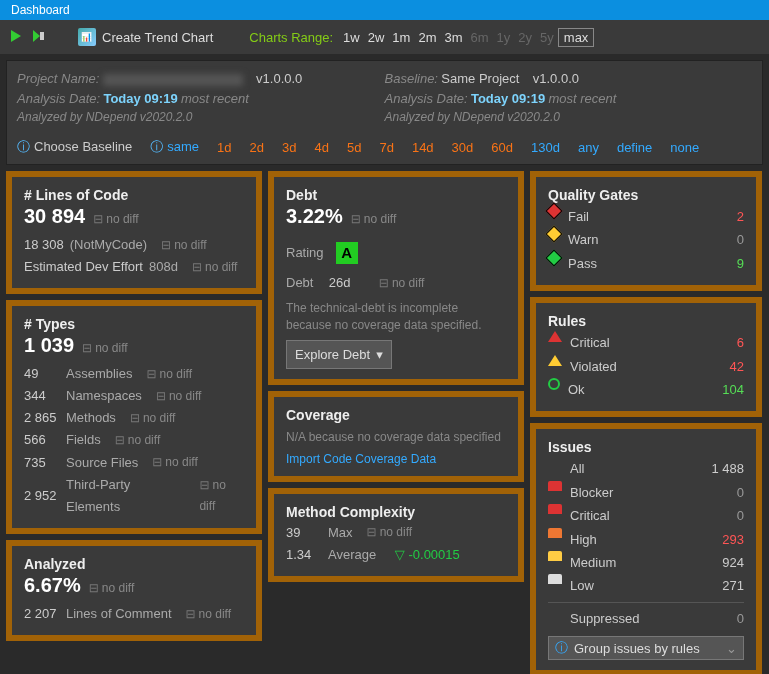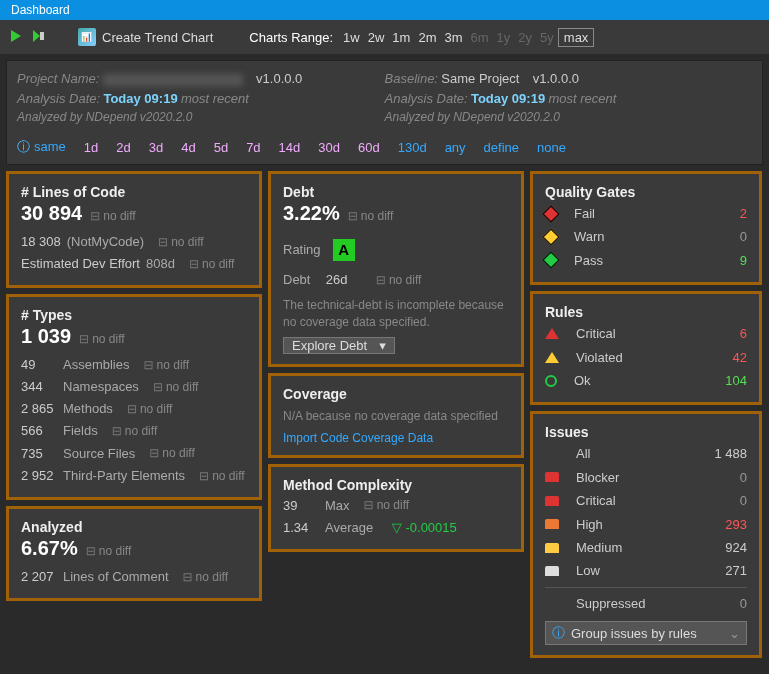--- a/index.html
+++ b/index.html
@@ -2,52 +2,52 @@
 <html><head>
 <meta charset="utf-8">
 <style>
 *{box-sizing:border-box;margin:0;padding:0;font-family:"Segoe UI",Tahoma,sans-serif;font-size:13px}
 body{background:#2a2a2a;color:#ccc;width:769px;height:674px;overflow:hidden}
 .titlebar{background:#0b8fe0;color:#fff;padding:3px 11px;font-size:12px}
 .toolbar{background:#3a3a3a;display:flex;align-items:center;padding:4px 8px;gap:6px;height:34px}
 .play-icon svg,.refresh-icon svg{width:16px;height:16px}
 .chart-icon{width:18px;height:18px;background:linear-gradient(135deg,#4aa,#8cf);border-radius:2px;display:inline-flex;align-items:center;justify-content:center;font-size:9px;color:#fff}
 .toolbar a{color:#ddd;text-decoration:none;cursor:pointer}
-.range-label{margin-left:30px;color:#ffffff}
+.range-label{margin-left:30px;color:#84cc16}
 .range-btn{color:#ddd;padding:2px 4px;cursor:pointer}
 .range-btn.dim{color:#666}
 .range-btn.sel{border:1px solid #888;padding:1px 5px}
 .metabar{background:#3a3a3a;margin:6px;padding:8px 10px;border:1px solid #222}
 .metarow{display:flex;}
 .metacol{flex:1}
 .metaline{color:#888;font-style:italic;font-size:12px;line-height:1.5}
 .metaline .v{color:#ccc;font-style:normal}
 .metaline .b{color:#7dd3fc;font-weight:bold;font-style:normal}
 .blurred{display:inline-block;width:140px;height:12px;background:#555;filter:blur(3px);vertical-align:middle}
 .baselinebar{display:flex;gap:18px;margin-top:12px;align-items:center;font-size:12px}
 .baselinebar .info{color:#5bf;margin-right:4px}
 .baselinebar .lbl{color:#ccc}
-.baselinebar .opt{color:#f0abfc;cursor:pointer}
+.baselinebar .opt{color:#f97316;cursor:pointer}
 .baselinebar .opt.blue{color:#3af}
 .grid{display:flex;gap:6px;padding:0 6px 6px}
 .col{display:flex;flex-direction:column;gap:6px}
 .col1{width:256px}.col2{width:256px}.col3{width:232px}
-.panel{background:#3a3a3a;border:3px solid #a16207;padding:10px 12px}
+.panel{background:#3a3a3a;border:6px solid #a16207;padding:10px 12px}
 .panel h2{color:#eee;font-size:14px;font-weight:bold;margin-bottom:2px}
 .big{color:#fff;font-size:20px;font-weight:bold;margin-bottom:6px;display:inline-block}
 .diff{color:#888;font-size:12px;margin-left:8px}
 .diff::before{content:"⊟";color:#777;margin-right:3px}
 .row{color:#aaa;font-size:12px;line-height:1.7;display:flex;align-items:center;gap:6px}
 .row .n{color:#ccc;min-width:36px}
 .rating{display:inline-block;background:#2c2;color:#000;font-weight:bold;width:22px;height:22px;text-align:center;line-height:22px;font-size:15px;margin-left:6px}
 .note{color:#888;font-size:12px;line-height:1.4;margin:6px 0}
-.explore{background:#555;color:#ddd;border:1px solid #777;padding:0 8px;cursor:pointer;font-size:12px;display:inline-flex;align-items:center;gap:12px}
+.explore{background:#555;color:#ddd;border:1px solid #777;padding:6px 8px;cursor:pointer;font-size:12px;display:inline-flex;align-items:center;gap:6px}
 .link{color:#3af;font-size:12px;cursor:pointer}
 .down-green{color:#2c4}
-.qg-row,.r-row,.i-row{display:flex;align-items:center;gap:17px;line-height:1.8;font-size:12px}
+.qg-row,.r-row,.i-row{display:flex;gap:8px;line-height:1.8;font-size:12px}
 .qg-row .lbl,.r-row .lbl,.i-row .lbl{flex:1;color:#ccc}
 .qg-row .val,.r-row .val,.i-row .val{width:40px;text-align:right}
 .red{color:#f55}.grn{color:#5d5}.gry{color:#999}
 .diamond{width:12px;height:12px;transform:rotate(45deg);display:inline-block;border:1px solid #000}
 .d-red{background:#d33}.d-yel{background:#fc3}.d-grn{background:#2c4}
 .tri{width:0;height:0;border-left:7px solid transparent;border-right:7px solid transparent;display:inline-block}
 .t-red{border-bottom:11px solid #d33}.t-yel{border-bottom:11px solid #fc3}
 .circ{width:12px;height:12px;border-radius:50%;border:2px solid #2c4;display:inline-block}
 .sev{width:14px;height:10px;border-radius:2px 2px 0 0;display:inline-block}
 .s-red{background:#d33}.s-or{background:#e73}.s-ye{background:#fc4}.s-wh{background:#ddd}
@@ -83,20 +83,21 @@
       <div class="metaline"><span>Analysis Date:</span> <span class="b">Today 09:19</span> <span>most recent</span></div>
       <div class="metaline">Analyzed by NDepend v2020.2.0</div>
     </div>
     <div class="metacol">
       <div class="metaline"><span>Baseline:</span> <span class="v">Same Project</span>&nbsp;&nbsp;&nbsp;&nbsp;<span class="v">v1.0.0.0</span></div>
       <div class="metaline"><span>Analysis Date:</span> <span class="b">Today 09:19</span> <span>most recent</span></div>
       <div class="metaline">Analyzed by NDepend v2020.2.0</div>
     </div>
   </div>
   <div class="baselinebar" id="baselinebar">
+    <span><span class="info">ⓘ</span><span class="lbl">Choose Baseline</span></span>
   <span class="opt blue"><span class="info">ⓘ</span>same</span>
       <span class="opt">1d</span>
       <span class="opt">2d</span>
       <span class="opt">3d</span>
       <span class="opt">4d</span>
       <span class="opt">5d</span>
       <span class="opt">7d</span>
       <span class="opt">14d</span>
       <span class="opt">30d</span>
       <span class="opt">60d</span>

